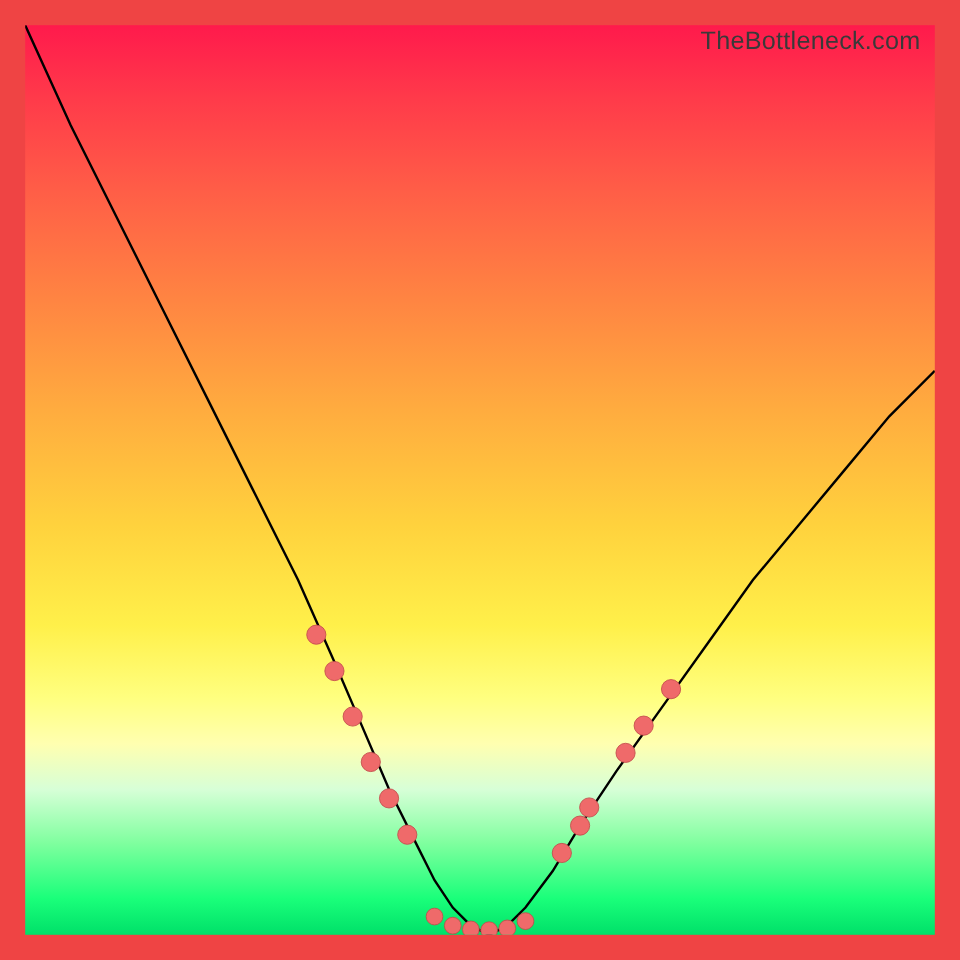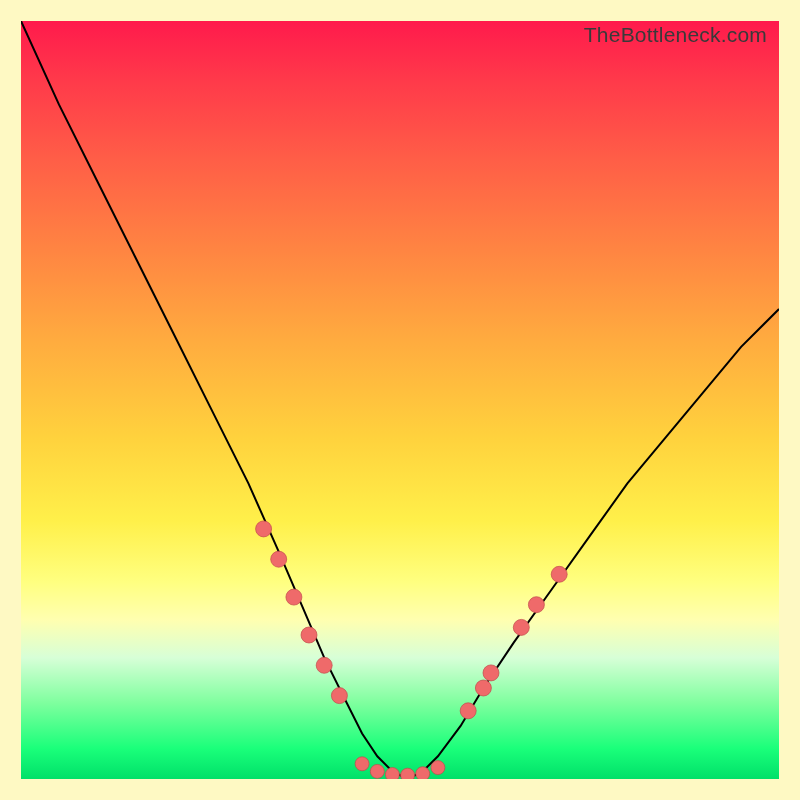--- a/index.html
+++ b/index.html
@@ -10,21 +10,21 @@
     background: #000;
     font-family: Arial, Helvetica, sans-serif;
     overflow: hidden;
   }
   .frame {
     position: absolute;
     top: 0;
     left: 0;
     width: 800px;
     height: 800px;
-    background: #fef9c3;
+    background: #ef4444;
     text-align: center;
   }
   .plot-area {
     position: absolute;
     top: 21px;
     left: 21px;
     width: 758px;
     height: 758px;
     
     background: linear-gradient(to bottom,

